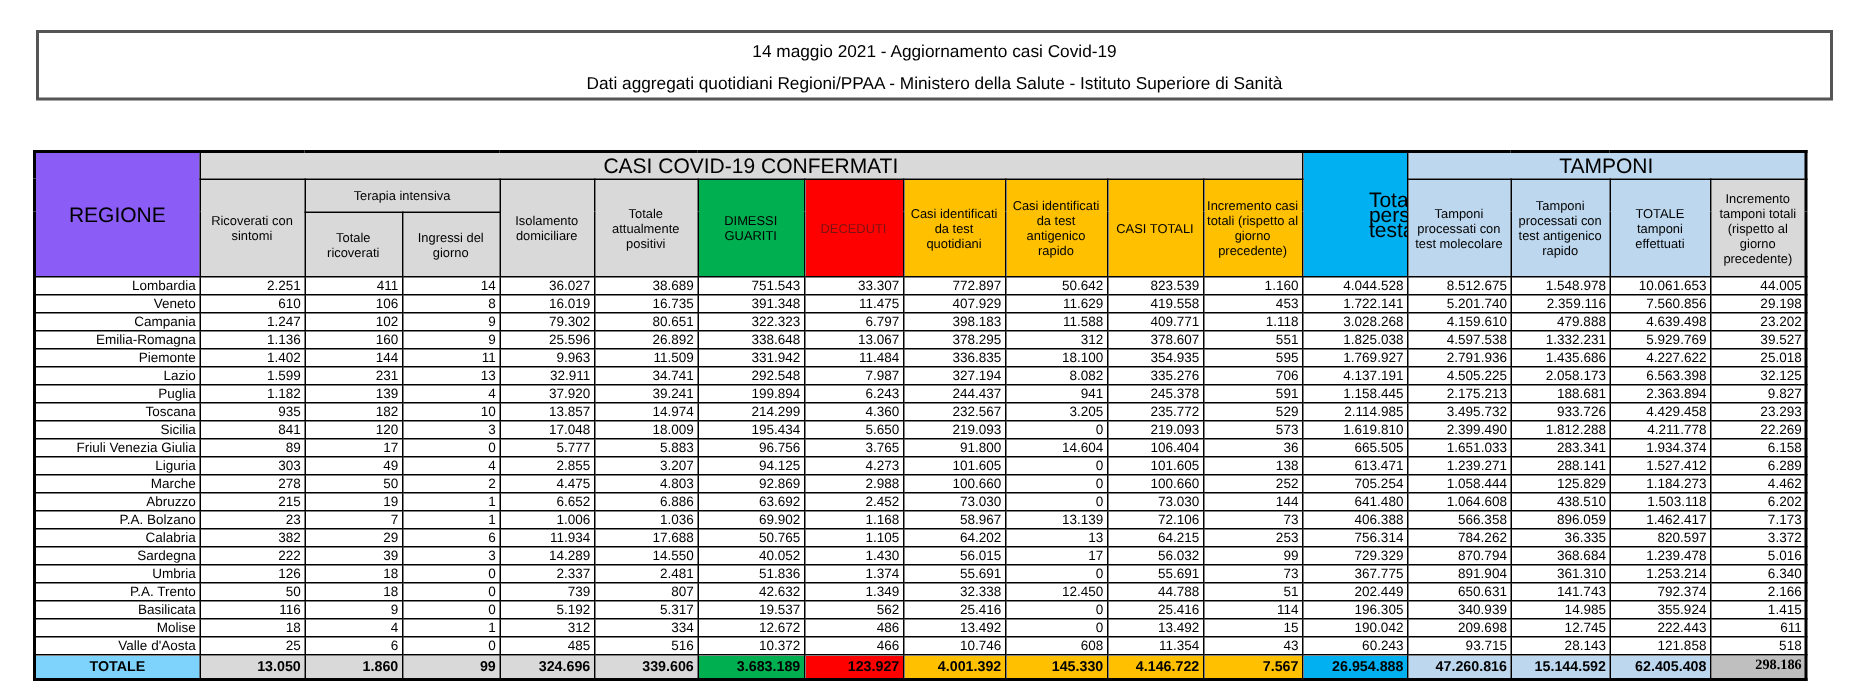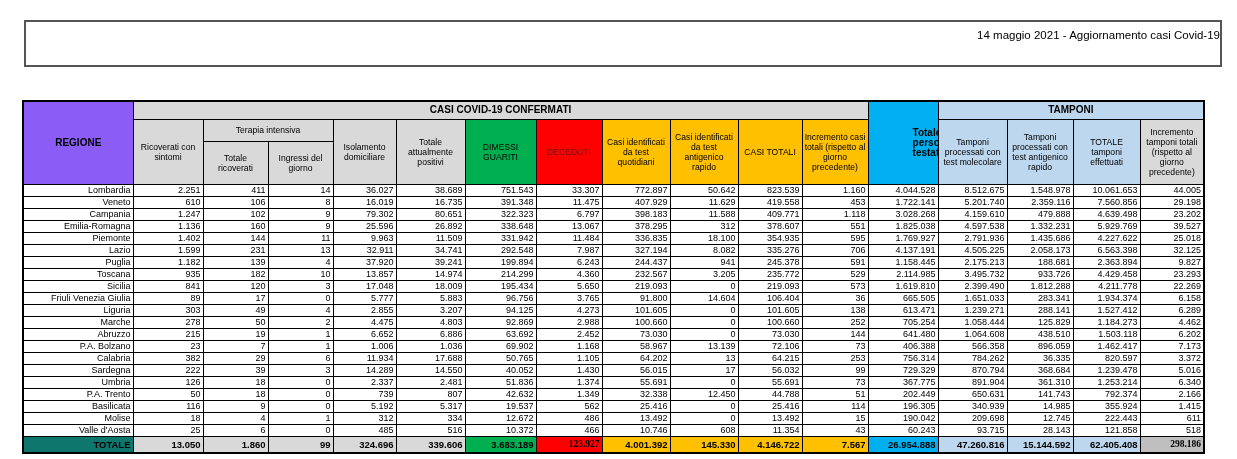--- a/index.html
+++ b/index.html
@@ -1,57 +1,58 @@
 <!DOCTYPE html>
 <html><head>
 <meta charset="utf-8">
 <style>
   html,body{margin:0;padding:0;width:1237px;height:459px;background:#fff;overflow:hidden;
     font-family:"Liberation Sans",sans-serif;color:#000;}
   .banner{position:absolute;left:24px;top:20px;width:1194px;height:43px;border:2px solid #555;
-    text-align:right;background:#fff;}
+    text-align:center;background:#fff;}
   .banner p{margin:0;font-size:11.5px;line-height:14px;}
   .banner .l1{margin-top:6px;}
   .banner .l2{margin-top:7px;}
   .tblwrap{position:absolute;left:22px;top:100px;}
   table{border-collapse:collapse;table-layout:fixed;width:1181px;border:2px solid #000;}
   th,td{border:1px solid #000;box-sizing:border-box;overflow:hidden;padding:0 2px;}
   th{font-weight:normal;font-size:8.6px;line-height:10px;text-align:center;vertical-align:middle;}
   tr.band{height:18px;}
   tr.hrow2{height:22px;}
   tr.hrow3{height:43px;}
   .bold{font-weight:bold;}
-  .band th{font-size:10px;font-weight:bold;}
+  .band th{font-size:14px;font-weight:normal;}
   .h-gray{background:#8b5cf6;}
   .h-plain{background:#d9d9d9;}
   .h-green{background:#00b050;margin-top:24px;}
   .h-red{background:#ff0000;color:#7a1414;}
   .h-yellow{background:#ffc000;}
   .h-blue{background:#00b0f0;font-size:8.6px;font-weight:normal;padding-left:44px;}
   .h-lightblue{background:#bdd7ee;}
   tbody tr{height:12px;}
   td{font-size:9px;line-height:11px;white-space:nowrap;background:#fff;}
   td.region{text-align:right;}
   td.num{text-align:right;}
   tr.totalrow{height:17px;}
   tr.totalrow td{font-weight:bold;font-size:9.5px;}
-  td.total-label{background:#0f766e;text-align:right;}
+  td.total-label{background:#7dd3fc;text-align:center;}
   .t-plain{background:#d9d9d9 !important;}
   .t-green{background:#00b050 !important;}
-  .t-red{background:#ff0000 !important;font-family:Liberation Serif, serif;}
+  .t-red{background:#ff0000 !important;}
   .t-yellow{background:#ffc000 !important;}
   .t-blue{background:#00b0f0 !important;}
   .t-lightblue{background:#bdd7ee !important;}
   .t-gray{background:#bfbfbf !important;font-family:Liberation Serif, serif;}
 </style>
 </head>
 <body>
 
 <div class="banner">
   <p class="l1">14 maggio 2021 - Aggiornamento casi Covid-19</p>
+  <p class="l2">Dati aggregati quotidiani Regioni/PPAA - Ministero della Salute - Istituto Superiore di Sanità</p>
 </div>
 
 <div class="tblwrap">
 <table>
   <colgroup>
     <col style="width:110px">
         <col style="width:70px">
         <col style="width:65px">
         <col style="width:65px">
     <col style="width:63px">

